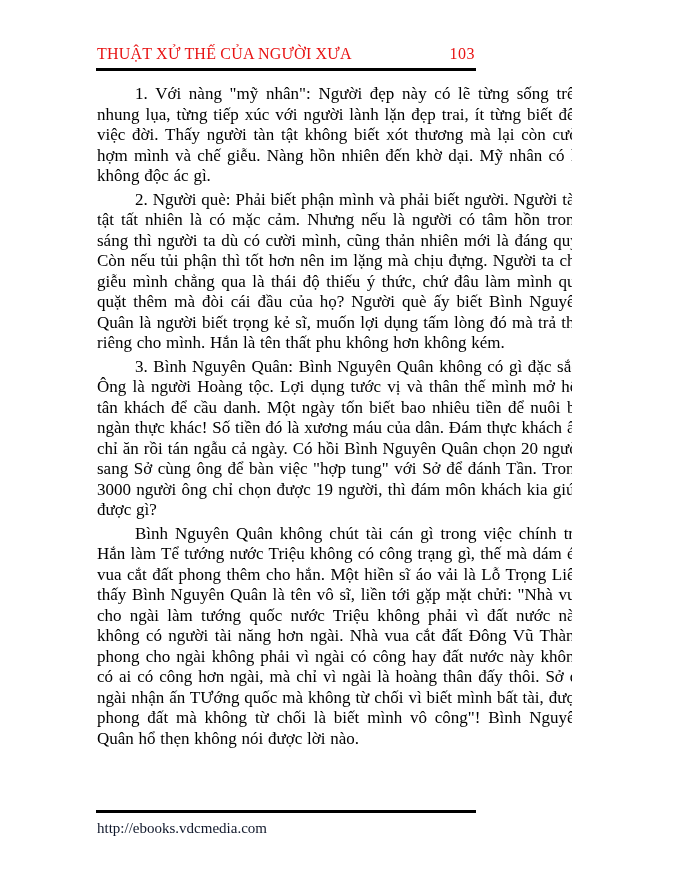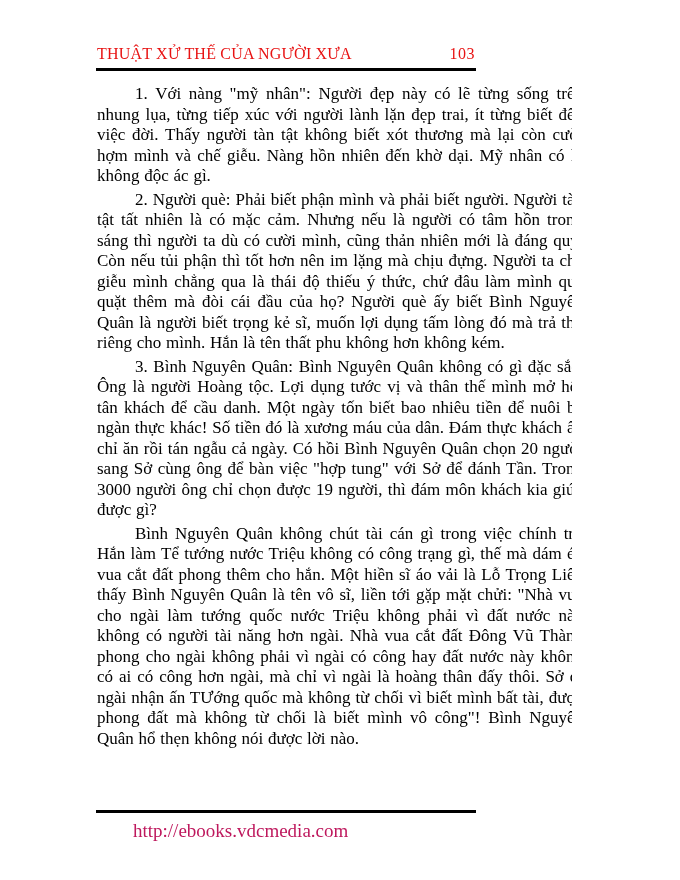--- a/index.html
+++ b/index.html
@@ -63,25 +63,24 @@
     top: 810px;
     left: 96px;
     right: 96px;
     height: 0;
     border-top: 3px solid #000000;
   }
   .footer-url {
     position: absolute;
     top: 820px;
     left: 97px;
-    font-size: 19px;
-    color: #be185d;
+    font-size: 15px;
+    color: #0f172a;
     text-decoration: none;
     cursor: pointer;
-    margin-left: 36px;
   }
 </style>
 </head>
 <body>
 
 <div class="page">
 
   <div class="page-header">
     <span class="running-title">THUẬT XỬ THẾ CỦA NGƯỜI XƯA</span>
     <span class="page-number">103</span>

